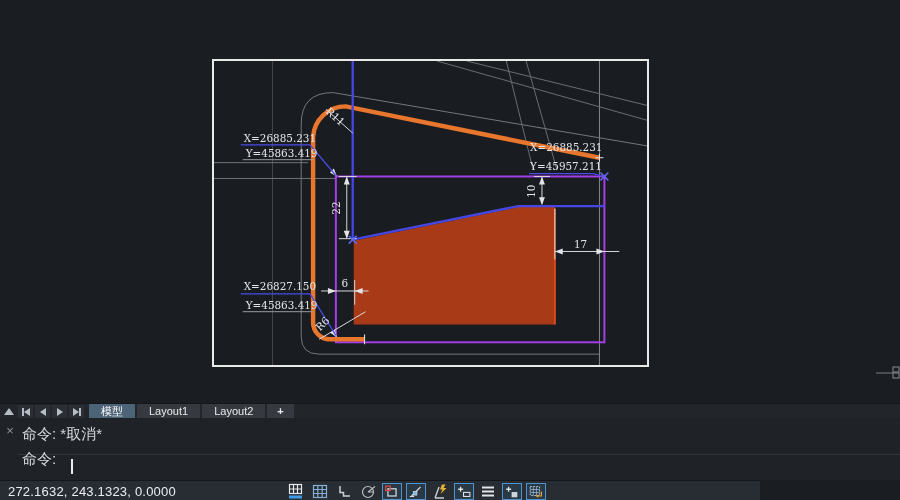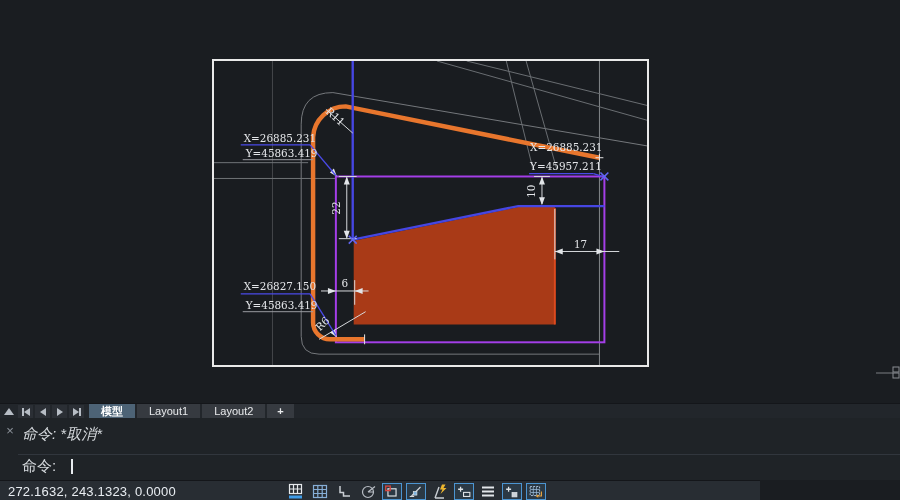--- a/index.html
+++ b/index.html
@@ -19,30 +19,30 @@
   .navbtn{width:15px;height:13px;margin:1px 1px 0 1px;background:#2b2f35;display:flex;
           align-items:center;justify-content:center;cursor:pointer;}
   .tri{width:0;height:0;}
   .tri-up{border-left:5px solid transparent;border-right:5px solid transparent;border-bottom:7px solid #b7bdc5;}
   .tri-l{border-top:4px solid transparent;border-bottom:4px solid transparent;border-right:6px solid #b7bdc5;}
   .tri-r{border-top:4px solid transparent;border-bottom:4px solid transparent;border-left:6px solid #b7bdc5;}
   .bar-v{width:2px;height:8px;background:#b7bdc5;}
   .tab{height:15px;line-height:15px;padding:0 12px;margin-right:2px;background:#363a40;
        color:#e8eaec;font-size:11px;font-family:Liberation Sans, sans-serif;
        cursor:pointer;white-space:nowrap;}
-  .tab.active{background:#4d6376;color:#ffffff;font-weight:bold;font-family:"Liberation Sans",sans-serif;}
+  .tab.active{background:#4d6376;color:#ffffff;font-weight:normal;font-family:"Liberation Sans",sans-serif;}
   .tab.plus{padding:0 10px;font-weight:bold;}
   
   #cmdline{position:absolute;left:0;top:418px;width:900px;height:62px;background:#1f2327;}
   #cmd-close{position:absolute;left:3px;top:6px;width:14px;height:14px;color:#8d939b;
              font-size:13px;line-height:14px;text-align:center;cursor:pointer;}
   .cmd-text{position:absolute;left:22px;color:#d6dade;font-size:15px;white-space:pre;}
-  #cmd-history{top:7px;font-style:italic;}
+  #cmd-history{top:7px;}
   #cmd-input-row{position:absolute;left:18px;top:36px;width:882px;border-top:1px solid #31363d;}
-  #cmd-prompt{top:39px;}
+  #cmd-prompt{top:32px;}
   #cmd-cursor{position:absolute;left:71px;top:41px;width:2px;height:15px;background:#e8ecef;}
   
   #statusbar{position:absolute;left:0;top:480px;width:760px;height:20px;background:#282d33;
              border-top:1px solid #14161a;display:flex;align-items:center;}
   #coords{margin-left:8px;color:#e9edf2;font-size:13px;letter-spacing:0.2px;cursor:pointer;}
   #status-icons{position:absolute;left:286px;top:1px;display:flex;gap:4px;align-items:center;height:18px;}
   .sicon{width:20px;height:17px;display:flex;align-items:center;justify-content:center;cursor:pointer;}
   .sicon.boxed{border:1px solid #4c95d2;background:#2b3945;box-sizing:border-box;}
 </style>
 </head>

